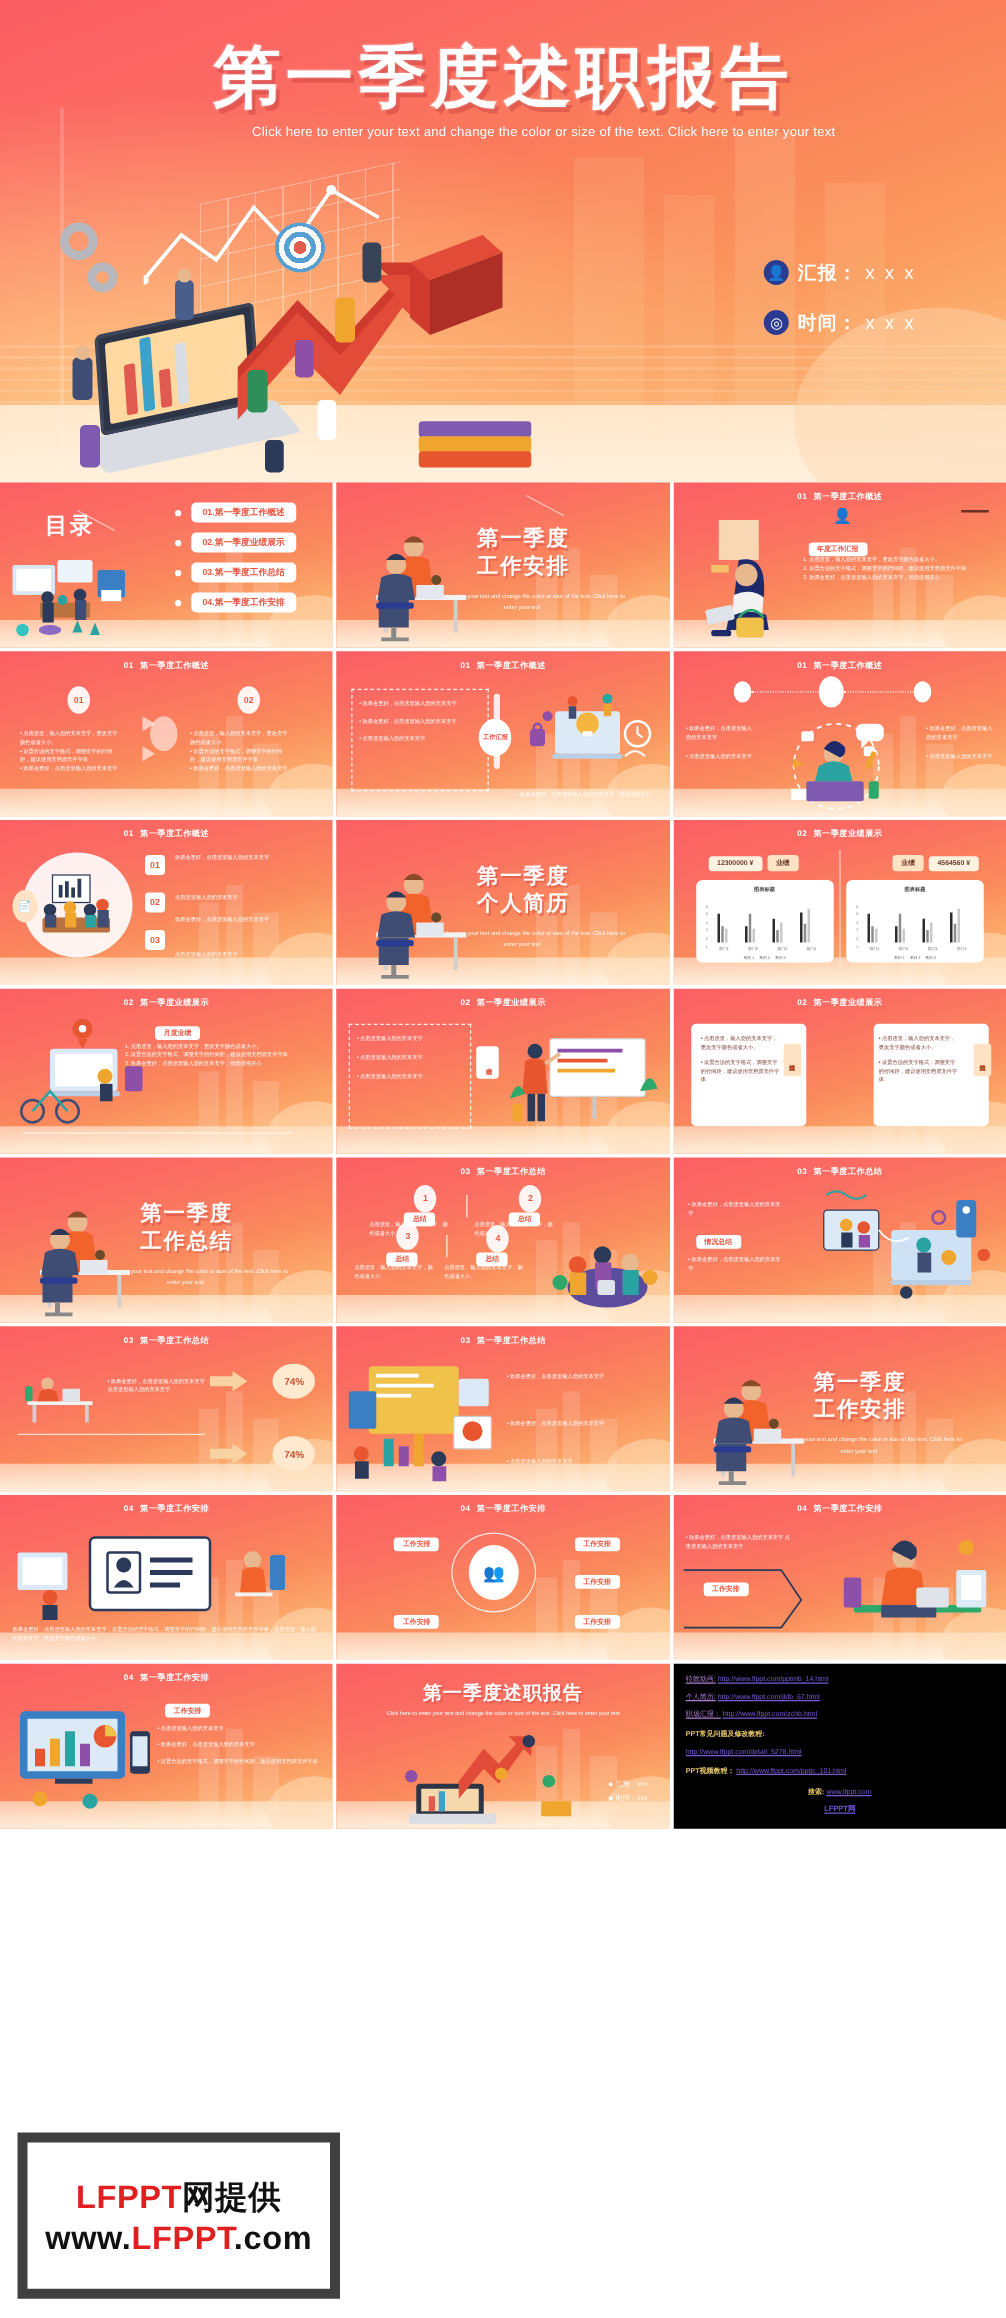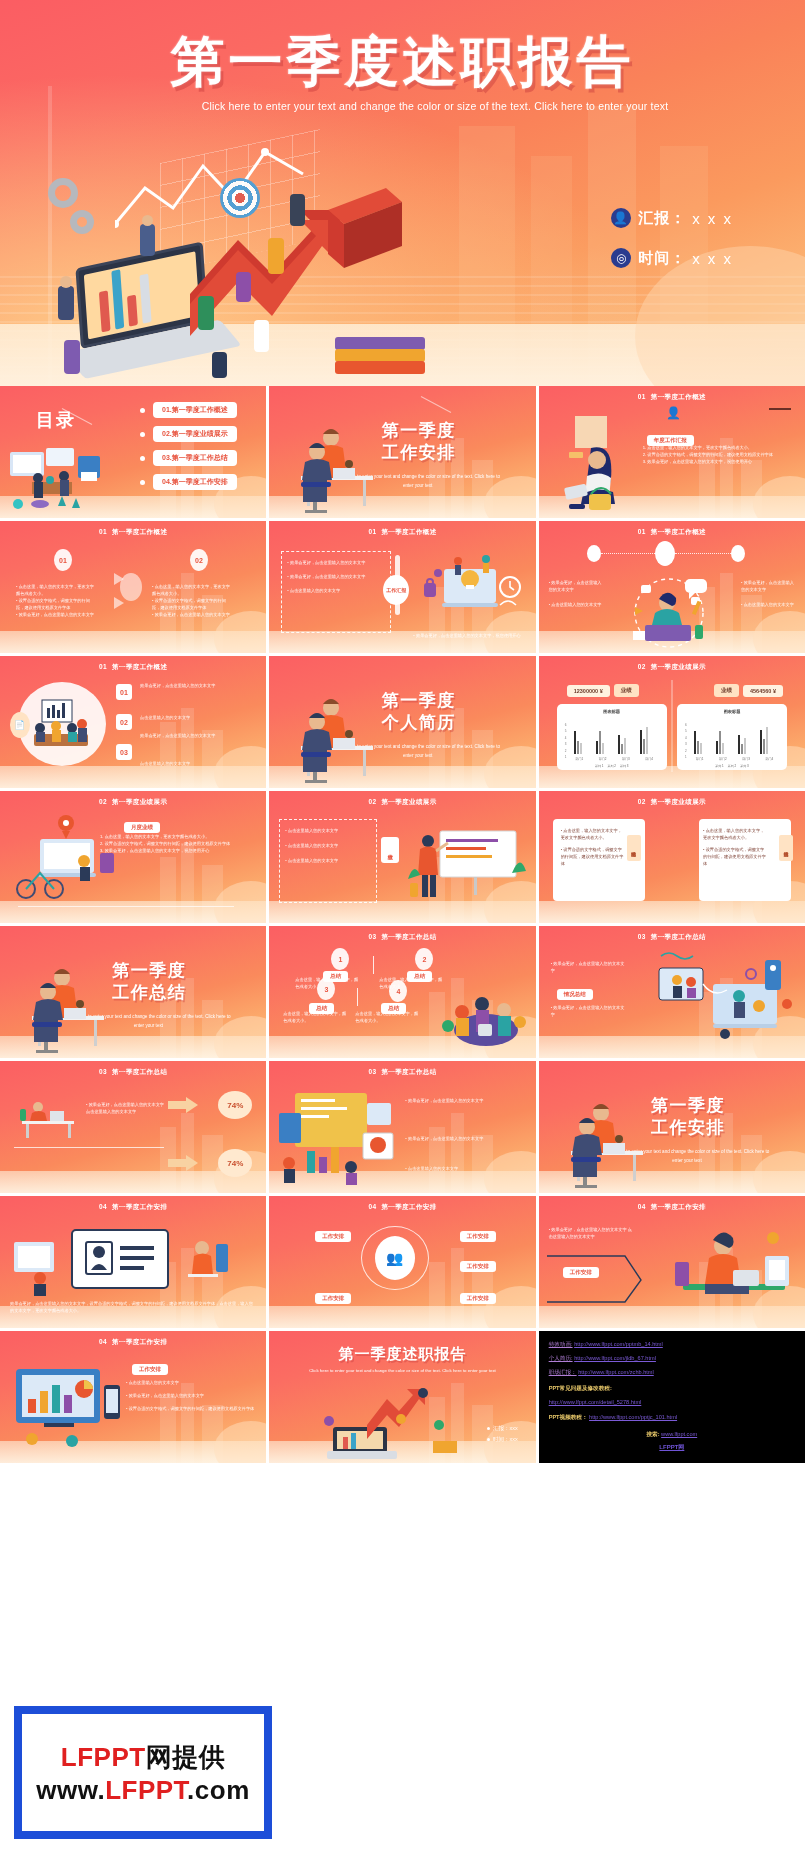--- a/index.html
+++ b/index.html
@@ -211,21 +211,21 @@
   }
   .infopanel .ln{ font-size:5.6px; line-height:11px; margin-bottom:3px; white-space:nowrap; }
   .infopanel .k{ color:#b07ed6; text-decoration:underline; }
   .infopanel .u{ color:#7b5ad6; text-decoration:underline; }
   .infopanel .center{ text-align:center; margin-top:5px; }
   .infopanel .brand{ text-align:center; color:#6f54d6; text-decoration:underline; font-weight:bold; font-size:6px; }
 
   
   .wm-outer{
     position:absolute; left:14px; top:1706px; width:258px; height:133px;
-    background:#1d4ed8; padding:8px;
+    background:#404040; padding:8px;
   }
   .wm-inner{
     width:100%; height:100%; background:#fff;
     display:flex; flex-direction:column; align-items:center; justify-content:center;
   }
   .wm-l1{ font-size:26px; font-weight:bold; letter-spacing:.5px; }
   .wm-l2{ font-size:26px; font-weight:bold; letter-spacing:.5px; }
   .red{ color:#e02020; }
   .blk{ color:#111; }
 </style>

